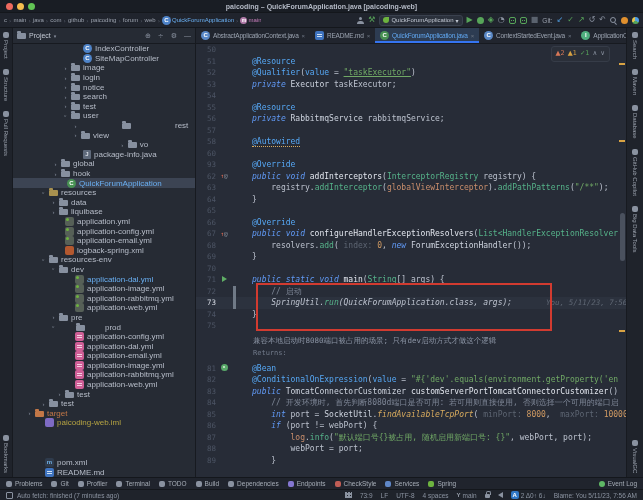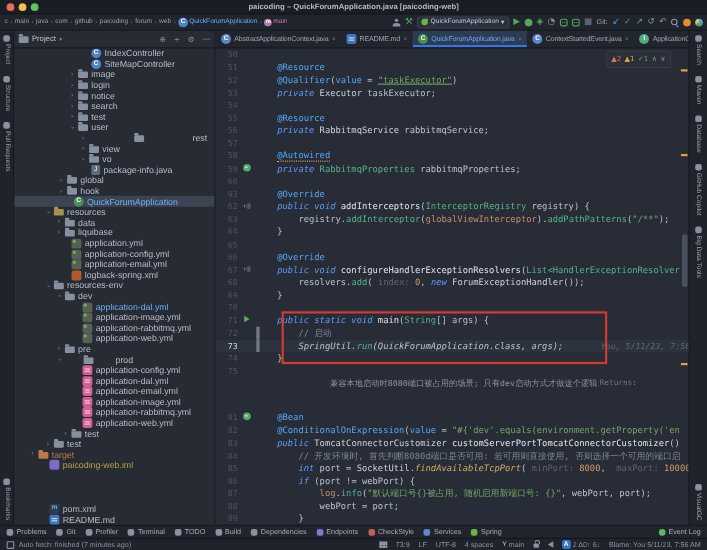--- a/index.html
+++ b/index.html
@@ -106,21 +106,21 @@
   .ctext{flex:1;padding-left:12px;overflow:hidden}
   .crow.em .ctext{font-style:italic}
   .blame{color:#5f6774;font-style:italic;margin-left:34px;font-size:7.5px}
   
   .tk-p{color:#bcc2ce}.tk-k{color:#619af6;font-style:italic}.tk-a,.tk-pn{color:#56a8f5}
   .tk-t,.tk-mc{color:#56b38a}.tk-cl{color:#cdd3de}.tk-m{color:#e2e6ee}
   .tk-mi{color:#d8ab5e;font-style:italic}.tk-s{color:#70a865}
   .tk-su{color:#70a865;text-decoration:underline}
   .tk-c{color:#7d8595}.tk-h{color:#5d6572}.tk-n{color:#d09a62}.tk-f{color:#c98e6c}
   .tk-au{color:#56a8f5;border-bottom:1px dotted #d8ab5e}
-  .docblock{height:31px;padding-left:56px;display:flex;flex-direction:row;justify-content:center;gap:2px;border-left:1px solid transparent}
+  .docblock{height:31px;padding-left:56px;display:flex;flex-direction:column;justify-content:center;gap:2px;border-left:1px solid transparent}
   .docblock .d1{font-size:7.5px;color:#8b94a4}
   .docblock .d2{font-size:7px;color:#717a8a}
 
   .redbox{position:absolute;left:60px;top:239px;width:296px;height:48px;border:2px solid #d23b30;pointer-events:none}
   .inspect{position:absolute;top:2px;right:16px;background:#2a2f39;border:1px solid #363c48;border-radius:3px;display:flex;align-items:center;gap:3px;padding:1px 4px;font-size:6.5px;color:#aeb5c1}
   .inspect .w1{color:#d77757}.inspect .w2{color:#d9a343}.inspect .ok{color:#57a559}
   .inspect .nav{color:#8a92a0}
   .scrollstripe{position:absolute;right:0;top:0;bottom:0;width:8px}
   .smark{position:absolute;right:1px;width:6px;height:2px;background:#d9a343}
   .sthumb{position:absolute;right:1px;width:5px;height:48px;background:#4a515e;border-radius:3px}
@@ -305,21 +305,21 @@
         <div class="trow" style="padding-left: 60px; gap: 44px;">
           <span class="tchev">›</span>
           <span class="ic ic-folder"></span>
           <span class="tlabel">rest</span>
         </div>
         <div class="trow" style="padding-left: 60px;">
           <span class="tchev">›</span>
           <span class="ic ic-folder"></span>
           <span class="tlabel">view</span>
         </div>
-        <div class="trow" style="padding-left: 60px;">
+        <div class="trow" style="padding-left: 60px; justify-content: center;">
           <span class="tchev">›</span>
           <span class="ic ic-folder"></span>
           <span class="tlabel">vo</span>
         </div>
         <div class="trow" style="padding-left: 62px;">
           <span class="tchev"></span>
           <span class="ic ic-java"></span>
           <span class="tlabel">package-info.java</span>
         </div>
         <div class="trow" style="padding-left: 40px;">
@@ -520,21 +520,20 @@
     <div class="codearea" id="codearea">
         <div class="crow"><span class="gut"><span class="lnum">50</span><span class="gico"></span><span class="gbar"></span></span><span class="ctext"></span></div>
         <div class="crow"><span class="gut"><span class="lnum">51</span><span class="gico"></span><span class="gbar"></span></span><span class="ctext"><span class="tk-a">@Resource</span></span></div>
         <div class="crow"><span class="gut"><span class="lnum">52</span><span class="gico"></span><span class="gbar"></span></span><span class="ctext"><span class="tk-a">@Qualifier</span><span class="tk-p">(</span><span class="tk-pn">value</span><span class="tk-p"> = </span><span class="tk-su">"taskExecutor"</span><span class="tk-p">)</span></span></div>
         <div class="crow"><span class="gut"><span class="lnum">53</span><span class="gico"></span><span class="gbar"></span></span><span class="ctext"><span class="tk-k">private </span><span class="tk-cl">Executor </span><span class="tk-p">taskExecutor;</span></span></div>
         <div class="crow"><span class="gut"><span class="lnum">54</span><span class="gico"></span><span class="gbar"></span></span><span class="ctext"></span></div>
         <div class="crow"><span class="gut"><span class="lnum">55</span><span class="gico"></span><span class="gbar"></span></span><span class="ctext"><span class="tk-a">@Resource</span></span></div>
         <div class="crow"><span class="gut"><span class="lnum">56</span><span class="gico"></span><span class="gbar"></span></span><span class="ctext"><span class="tk-k">private </span><span class="tk-cl">RabbitmqService </span><span class="tk-p">rabbitmqService;</span></span></div>
         <div class="crow"><span class="gut"><span class="lnum">57</span><span class="gico"></span><span class="gbar"></span></span><span class="ctext"></span></div>
         <div class="crow"><span class="gut"><span class="lnum">58</span><span class="gico"></span><span class="gbar"></span></span><span class="ctext"><span class="tk-au">@Autowired</span></span></div>
-        <div class="crow"><span class="gut"><span class="lnum">59</span><span class="gico"><span class="gbean"></span></span><span class="gbar"></span></span><span class="ctext"><span class="tk-k">private </span><span class="tk-t">RabbitmqProperties </span><span class="tk-p">rabbitmqProperties;</span></span></div>
         <div class="crow"><span class="gut"><span class="lnum">60</span><span class="gico"></span><span class="gbar"></span></span><span class="ctext"></span></div>
         <div class="crow"><span class="gut"><span class="lnum">93</span><span class="gico"></span><span class="gbar"></span></span><span class="ctext"><span class="tk-a">@Override</span></span></div>
         <div class="crow"><span class="gut"><span class="lnum">62</span><span class="gico"><span class="govr">↑<span class="at">@</span></span></span><span class="gbar"></span></span><span class="ctext"><span class="tk-k">public void </span><span class="tk-m">addInterceptors</span><span class="tk-p">(</span><span class="tk-t">InterceptorRegistry </span><span class="tk-p">registry) {</span></span></div>
         <div class="crow"><span class="gut"><span class="lnum">63</span><span class="gico"></span><span class="gbar"></span></span><span class="ctext"><span class="tk-p">    registry.</span><span class="tk-mc">addInterceptor</span><span class="tk-p">(</span><span class="tk-f">globalViewInterceptor</span><span class="tk-p">).</span><span class="tk-mc">addPathPatterns</span><span class="tk-p">(</span><span class="tk-s">"/**"</span><span class="tk-p">);</span></span></div>
         <div class="crow"><span class="gut"><span class="lnum">64</span><span class="gico"></span><span class="gbar"></span></span><span class="ctext"><span class="tk-p">}</span></span></div>
         <div class="crow"><span class="gut"><span class="lnum">65</span><span class="gico"></span><span class="gbar"></span></span><span class="ctext"></span></div>
         <div class="crow"><span class="gut"><span class="lnum">66</span><span class="gico"></span><span class="gbar"></span></span><span class="ctext"><span class="tk-a">@Override</span></span></div>
         <div class="crow"><span class="gut"><span class="lnum">67</span><span class="gico"><span class="govr">↑<span class="at">@</span></span></span><span class="gbar"></span></span><span class="ctext"><span class="tk-k">public void </span><span class="tk-m">configureHandlerExceptionResolvers</span><span class="tk-p">(</span><span class="tk-t">List&lt;HandlerExceptionResolver</span></span></div>
         <div class="crow"><span class="gut"><span class="lnum">68</span><span class="gico"></span><span class="gbar"></span></span><span class="ctext"><span class="tk-p">    resolvers.</span><span class="tk-mc">add</span><span class="tk-p">( </span><span class="tk-h">index: </span><span class="tk-n">0</span><span class="tk-p">, </span><span class="tk-k">new </span><span class="tk-cl">ForumExceptionHandler</span><span class="tk-p">());</span></span></div>
         <div class="crow"><span class="gut"><span class="lnum">69</span><span class="gico"></span><span class="gbar"></span></span><span class="ctext"><span class="tk-p">}</span></span></div>

